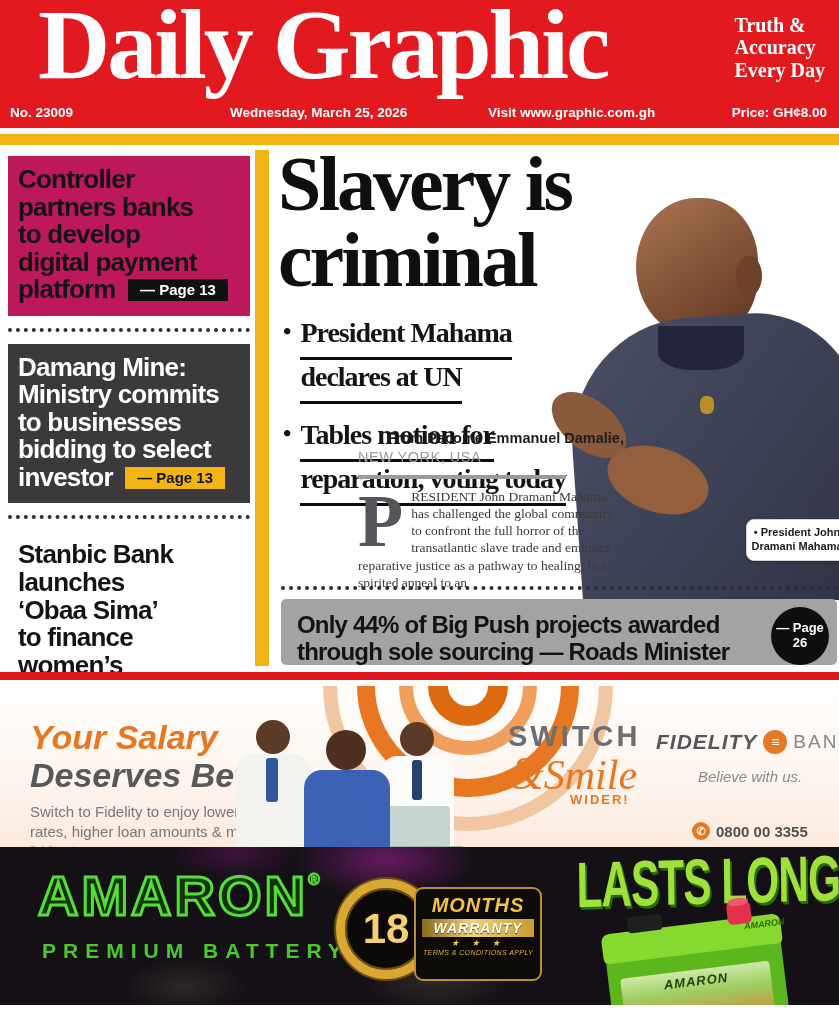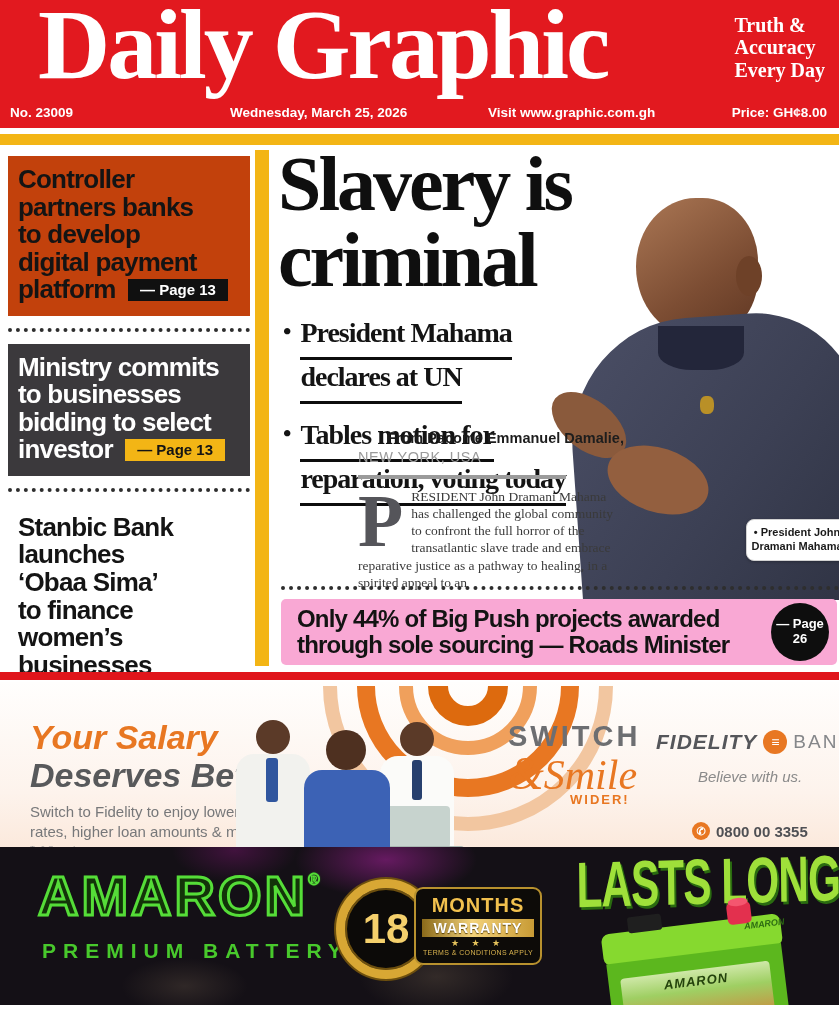--- a/index.html
+++ b/index.html
@@ -16,21 +16,21 @@
              font-size:13.5px;font-weight:bold;}
   .mi-issue{position:absolute;left:10px;}
   .mi-date{position:absolute;left:230px;text-align:center;}
   .mi-web{position:absolute;left:488px;}
   .mi-price{position:absolute;right:12px;}
   .goldbar{position:absolute;left:0;top:134px;width:839px;height:11px;background:#f3b515;}
 
   
   .rail{position:absolute;left:8px;top:156px;width:242px;}
   .story{padding:10px 10px 12px 10px;}
-  .story.light{background:#c2410c;}
+  .story.light{background:#be185d;}
   .story.dark{background:#3b393c;color:#fff;}
   .story.plain{background:#fff;}
   .story-line{font-size:26px;font-weight:bold;letter-spacing:-0.8px;line-height:1.06;color:inherit;}
   .story.plain .story-line,.story.light .story-line{color:#141414;}
   .chip{display:inline-block;font-size:15px;font-weight:bold;padding:3px 12px;margin-left:6px;
         vertical-align:3px;letter-spacing:0;}
   .chip.black{background:#101010;color:#fff;}
   .chip.gold{background:#f3b515;color:#141414;}
   .dotted{border-top:4px dotted #2e2e2e;height:0;margin:12px 0;}
 
@@ -67,22 +67,22 @@
   .dropcap{float:left;font-family:"Liberation Serif",serif;font-weight:bold;font-size:74px;
            line-height:0.74;padding:6px 8px 0 0;color:#55555a;}
   .continued{margin-top:10px;font-family:"Liberation Sans",sans-serif;font-size:13.5px;font-weight:bold;color:#222;}
 
   .caption-chip{position:absolute;left:746px;top:519px;width:92px;z-index:4;background:#fff;
                 border:1px solid #d2d2d2;border-radius:8px;padding:6px 4px;text-align:center;
                 font-size:11px;font-weight:bold;color:#1a1a1a;line-height:1.25;
                 box-shadow:0 1px 3px rgba(0,0,0,0.25);}
 
   .main-dotted{position:absolute;left:281px;top:586px;width:558px;border-top:4px dotted #2e2e2e;z-index:3;}
-  .strap{position:absolute;left:281px;top:599px;width:556px;height:66px;background:#f9a8d4;
-         border-radius:5px;display:flex;align-items:center;z-index:3;}
+  .strap{position:absolute;left:281px;top:599px;width:556px;height:66px;background:#a3a3a3;
+         border-radius:5px;display:flex;align-items:flex-end;z-index:3;}
   .strap-text{flex:1;padding-left:16px;font-size:24px;font-weight:800;letter-spacing:-0.8px;
               line-height:1.1;color:#131313;}
   .strap-circle{width:58px;height:58px;border-radius:50%;background:#0e0e0e;color:#fff;margin-right:8px;
                 display:flex;flex-direction:column;align-items:center;justify-content:center;
                 font-size:13px;font-weight:bold;line-height:1.15;flex:0 0 auto;}
   .redrule{position:absolute;left:0;top:672px;width:839px;height:8px;background:#e0151b;}
 
   
   .fid{position:absolute;left:0;top:682px;width:839px;height:184px;overflow:hidden;
        background:linear-gradient(180deg,#fffefd 0%,#fdf3ec 60%,#fbe6d7 100%);}
@@ -120,22 +120,22 @@
          radial-gradient(ellipse 110px 55px at 52% 82%,rgba(115,98,78,0.32),transparent 70%),
          radial-gradient(ellipse 90px 40px at 22% 88%,rgba(118,100,82,0.28),transparent 70%);}
   .ama-brand{position:absolute;left:38px;top:16px;font-size:56px;font-weight:800;letter-spacing:3px;
              color:#133409;-webkit-text-stroke:3px #55dd38;text-shadow:0 0 2px #3bbf22;}
   .ama-reg{font-size:16px;-webkit-text-stroke:1px #55dd38;vertical-align:30px;letter-spacing:0;}
   .ama-sub{position:absolute;left:42px;top:92px;font-size:21px;font-weight:bold;color:#48c92c;letter-spacing:7px;}
   .badge-circle{position:absolute;left:336px;top:32px;width:82px;height:82px;border-radius:50%;
                 background:#0c0a08;border:9px solid #d8a734;box-shadow:0 0 0 2px #6d4f0e,inset 0 0 0 2px #6d4f0e;
                 display:flex;align-items:center;justify-content:center;
                 font-size:42px;font-weight:800;color:#f5d06c;}
-  .badge-rect{position:absolute;left:414px;top:40px;width:128px;height:78px;background:#0d0b08;
-              border:2px solid #b8912e;border-radius:9px;text-align:center;padding-top:5px;box-sizing:border-box;}
+  .badge-rect{position:absolute;left:414px;top:40px;width:128px;height:94px;background:#0d0b08;
+              border:2px solid #b8912e;border-radius:9px;text-align:center;padding-top:5px;box-sizing:border-box;font-style:italic;}
   .bd-months{font-size:20px;font-weight:800;color:#f2c14e;letter-spacing:1px;}
   .bd-warranty{margin:2px 6px 1px 6px;background:linear-gradient(90deg,#8a6a1a,#f3d27a 45%,#c89b35);
                font-size:14px;font-weight:800;color:#fff;letter-spacing:1px;padding:1px 0;
                text-shadow:0 1px 1px #5a4208;}
   .bd-stars{font-size:9px;color:#e6c35c;letter-spacing:5px;}
   .bd-terms{font-size:7px;color:#d8b24e;letter-spacing:0.4px;margin-top:1px;}
   .ama-slogan{position:absolute;left:576px;top:0px;font-size:46px;font-weight:800;letter-spacing:-1px;
               color:#9fe03a;transform:scale(0.92,1.4) rotate(-1deg);transform-origin:left top;
               text-shadow:2px 2px 0 #2a6b10;white-space:nowrap;}
   .battery{position:absolute;left:606px;top:66px;width:190px;height:120px;transform:rotate(-7deg);}
@@ -177,20 +177,21 @@
       <div class="story-line">partners banks</div>
       <div class="story-line">to develop</div>
       <div class="story-line">digital payment</div>
       <div class="story-line">
         <span>platform</span>
         <span class="chip black">— Page 13</span>
       </div>
     </div>
     <div class="dotted"></div>
     <div class="story dark">
+      <div class="story-line">Damang Mine:</div>
       <div class="story-line">Ministry commits</div>
       <div class="story-line">to businesses</div>
       <div class="story-line">bidding to select</div>
       <div class="story-line">
         <span>investor</span>
         <span class="chip gold">— Page 13</span>
       </div>
     </div>
     <div class="dotted"></div>
     <div class="story plain">

